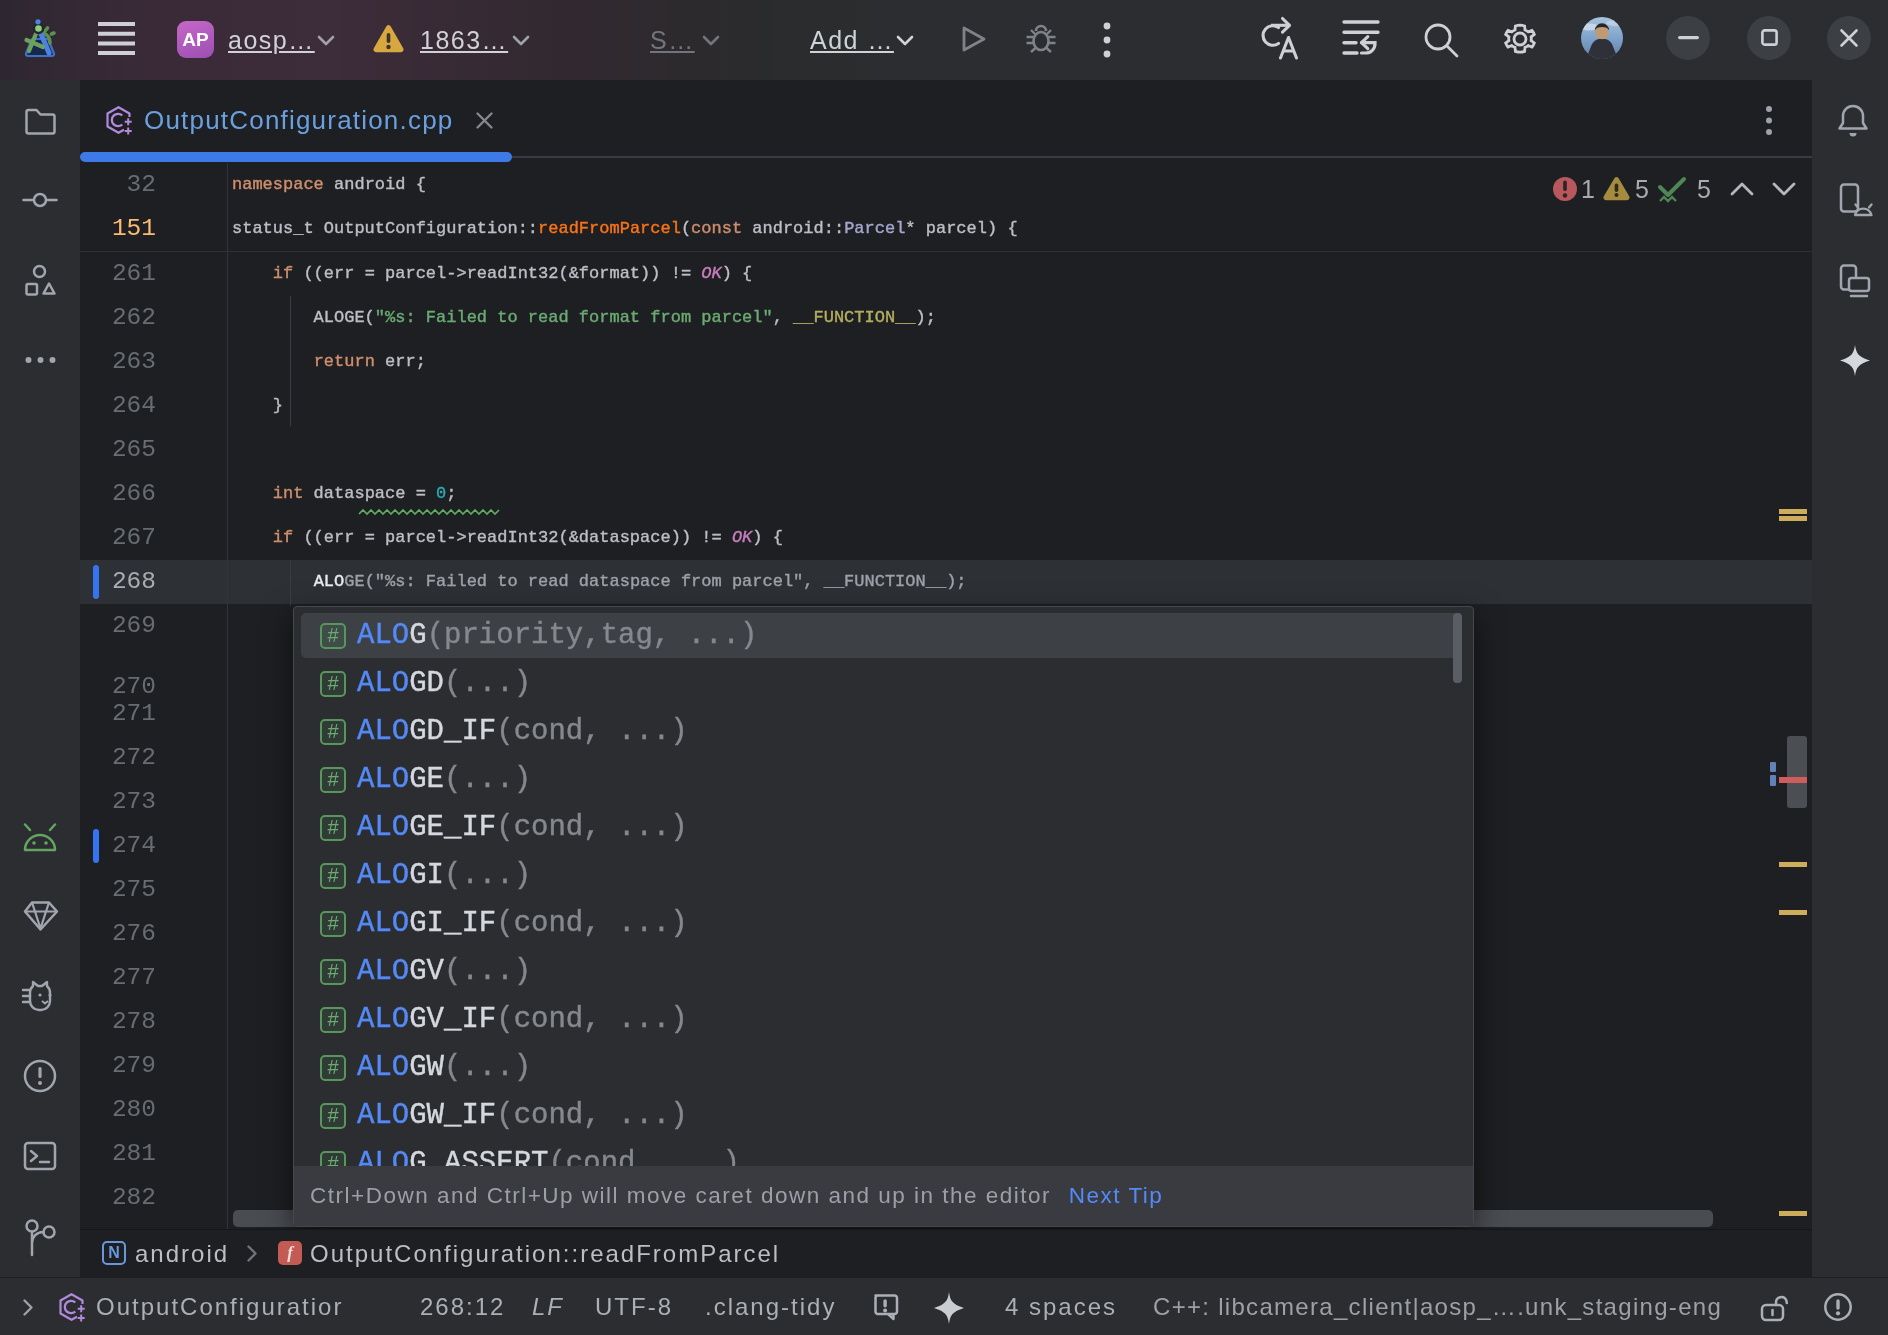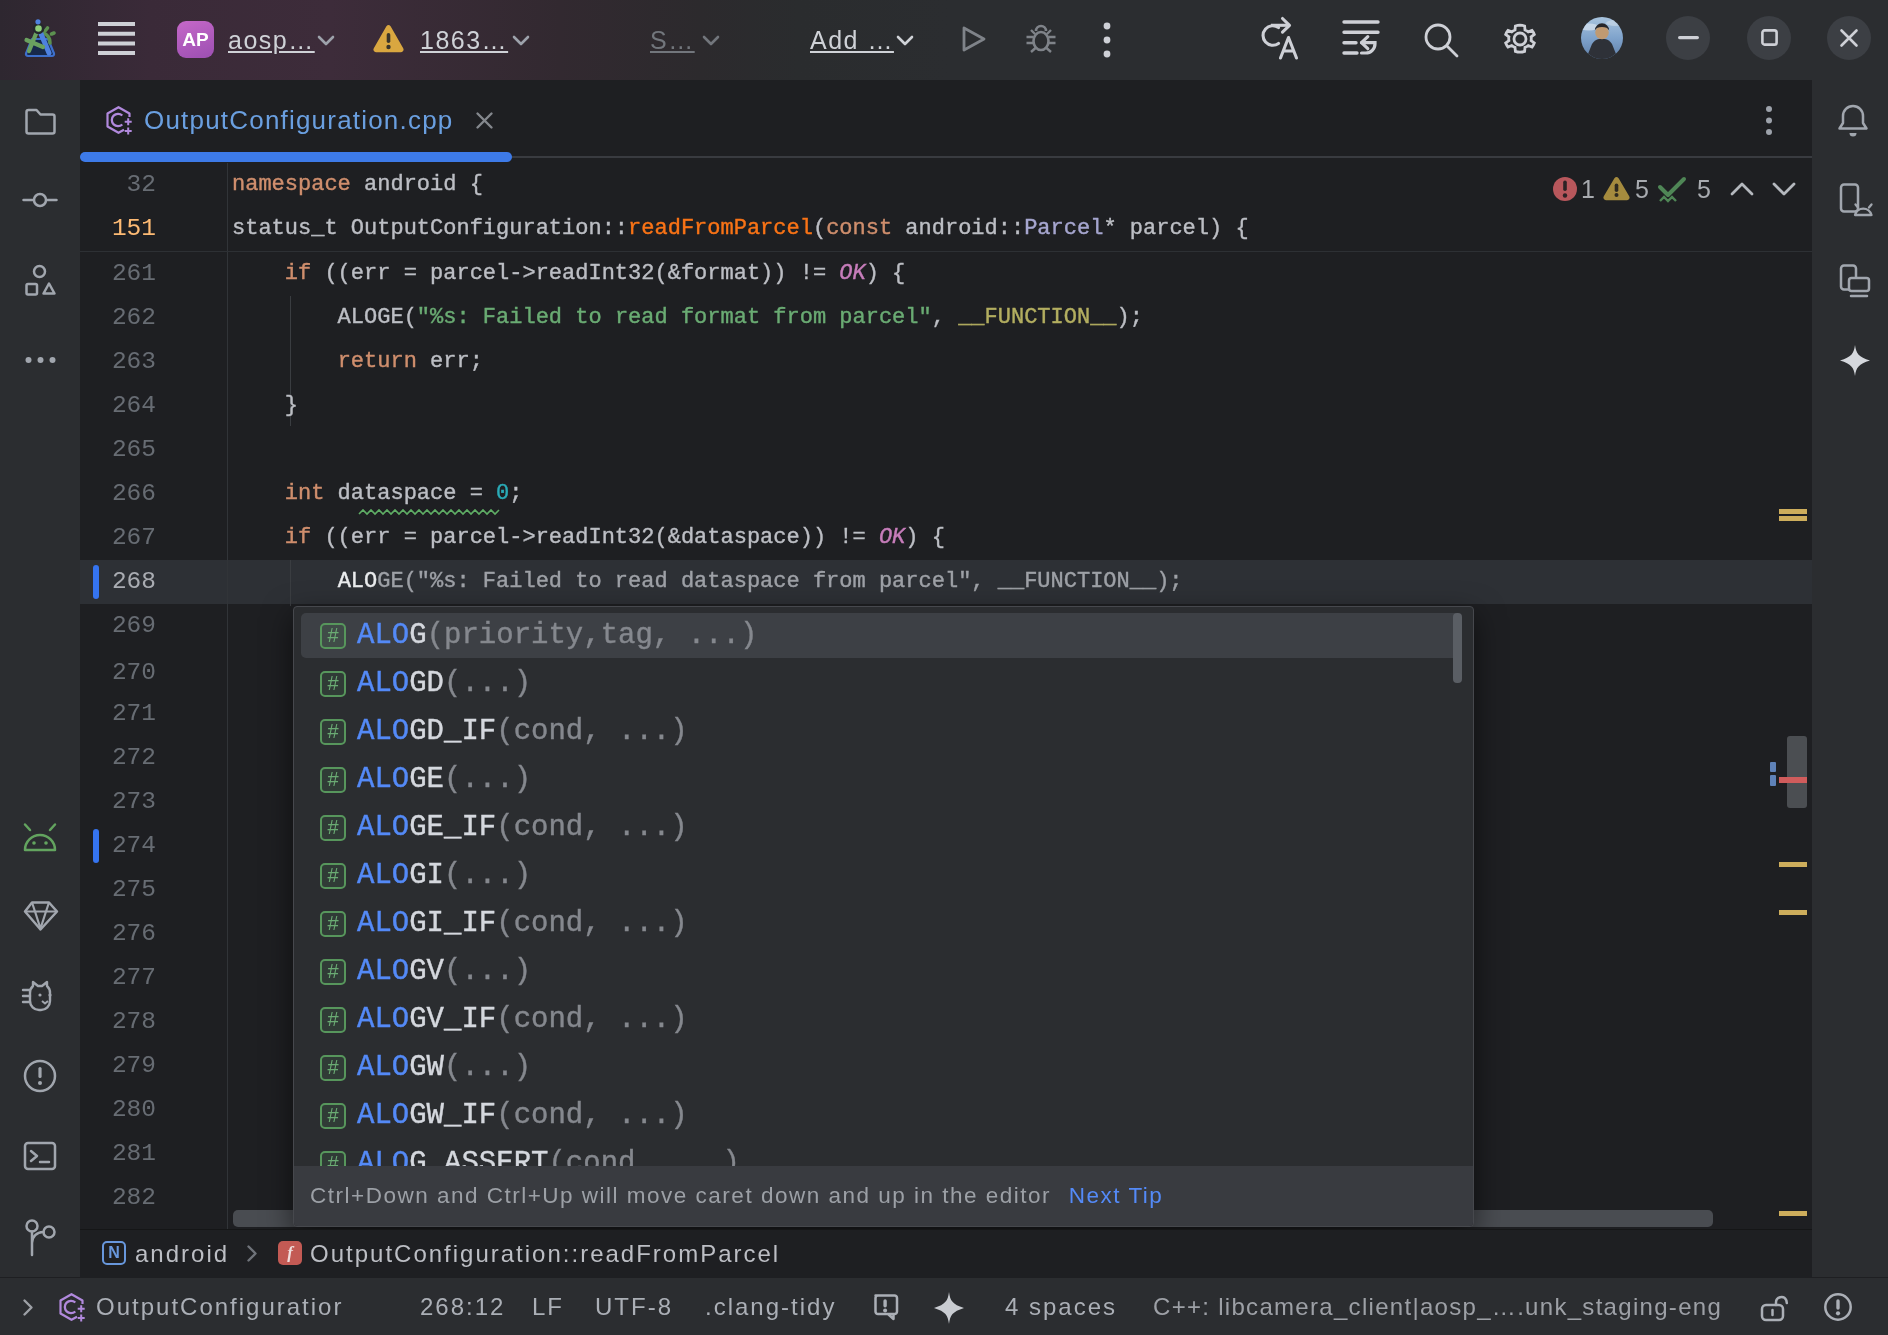--- a/index.html
+++ b/index.html
@@ -14,21 +14,21 @@
   
   .winbtn{position:absolute;top:16px;width:44px;height:44px;border-radius:50%;background:#3C3F44;}
   
   #leftstrip{left:0;top:80px;width:80px;height:1197px;background:#2B2D30;}
   #rightstrip{left:1812px;top:80px;width:76px;height:1197px;background:#2B2D30;}
   
   #tabbar{left:80px;top:80px;width:1732px;height:83px;background:#1E1F22;}
   
   #editor{left:80px;top:163px;width:1732px;height:1067px;background:#1E1F22;}
   .codeline{position:absolute;left:152px;white-space:pre;font-family:"Liberation Mono",monospace;
-     font-size:22px;height:44px;line-height:44px;color:#BCBEC4;letter-spacing:0;-webkit-text-stroke:0.4px currentColor;}
+     font-size:17px;height:44px;line-height:44px;color:#BCBEC4;letter-spacing:0;-webkit-text-stroke:0.4px currentColor;}
   .lnum{position:absolute;left:0px;width:76px;text-align:right;font-family:"Liberation Mono",monospace;
      font-size:24.5px;height:44px;line-height:44px;color:#676C73;}
   .kw{color:#CF8E6D;}
   .str{color:#6AAB73;}
   .num{color:#2AACB8;}
   .mac{color:#C77DBB;font-style:italic;}
   .fn{color:#f97316;}
   .olv{color:#B3AE60;}
   .dim{color:#9EA1A7;}
   .brt{color:#EAECEE;}
@@ -215,21 +215,21 @@
 
   <div class="lnum" style="top:89px;">261</div>
   <div class="lnum" style="top:133px;">262</div>
   <div class="lnum" style="top:177px;">263</div>
   <div class="lnum" style="top:221px;">264</div>
   <div class="lnum" style="top:265px;">265</div>
   <div class="lnum" style="top:309px;">266</div>
   <div class="lnum" style="top:353px;">267</div>
   <div class="lnum" style="top:397px;color:#A9ACB2;">268</div>
   <div class="lnum" style="top:441px;">269</div>
-  <div class="lnum" style="top:488px;">270</div>
+  <div class="lnum" style="top:502px;">270</div>
   <div class="lnum" style="top:529px;">271</div>
   <div class="lnum" style="top:573px;">272</div>
   <div class="lnum" style="top:617px;">273</div>
   <div class="lnum" style="top:661px;">274</div>
   <div class="lnum" style="top:705px;">275</div>
   <div class="lnum" style="top:749px;">276</div>
   <div class="lnum" style="top:793px;">277</div>
   <div class="lnum" style="top:837px;">278</div>
   <div class="lnum" style="top:881px;">279</div>
   <div class="lnum" style="top:925px;">280</div>
@@ -354,21 +354,21 @@
   <svg style="left:22px;top:20px" width="12" height="19" viewBox="0 0 12 19">
       <path d="M2.5 2.5 l7 7 l-7 7" stroke="#9DA0A6" stroke-width="2.4" fill="none" stroke-linecap="round" stroke-linejoin="round"></path>
     </svg>
   <svg style="left:58px;top:14px" width="30" height="30" viewBox="0 0 30 30">
     <path d="M19 24.8 L13.5 27.8 L2.5 21.5 V8.5 L13.5 2.2 L24.5 8.5 V12" fill="none" stroke="#B189DD" stroke-width="2.2" stroke-linejoin="round"></path>
     <path d="M17.3 10.5 a6.2 6.2 0 1 0 0 9" fill="none" stroke="#B189DD" stroke-width="2.3"></path>
     <path d="M23.2 13.2 v7 M19.7 16.7 h7 M23.2 22.5 v7 M19.7 26 h7" stroke="#B189DD" stroke-width="2"></path>
   </svg>
   <div class="sbtext" style="left:96px;">OutputConfiguratior</div>
   <div class="sbtext" style="left:420px;">268:12</div>
-  <div class="sbtext" style="left:532px;">LF</div>
+  <div class="sbtext" style="left:532px;font-style:italic;">LF</div>
   <div class="sbtext" style="left:595px;">UTF-8</div>
   <div class="sbtext" style="left:705px;">.clang-tidy</div>
   <svg style="left:871px;top:15px" width="28" height="28" viewBox="0 0 28 28">
     <path d="M4.5 2.5 h19 a2.5 2.5 0 0 1 2.5 2.5 v13.5 a2.5 2.5 0 0 1 -2.5 2.5 h-6.5 l5.5 5 v-5 h-15.5 a2.5 2.5 0 0 1 -2.5 -2.5 v-13.5 a2.5 2.5 0 0 1 2.5 -2.5 Z" fill="none" stroke="#ABAFB6" stroke-width="2.5" stroke-linejoin="round"></path>
     <rect x="12.4" y="6.2" width="3.4" height="8.3" rx="1.7" fill="#ABAFB6"></rect>
     <circle cx="14.1" cy="17.6" r="2" fill="#ABAFB6"></circle>
   </svg>
   <svg style="left:933px;top:13px" width="32" height="34" viewBox="0 0 32 34">
     <path d="M16 1 C17.2 9.8 19.3 13.2 31 17 C19.3 20.8 17.2 24.2 16 33 C14.8 24.2 12.7 20.8 1 17 C12.7 13.2 14.8 9.8 16 1 Z" fill="#C9CCD1"></path>
   </svg>

